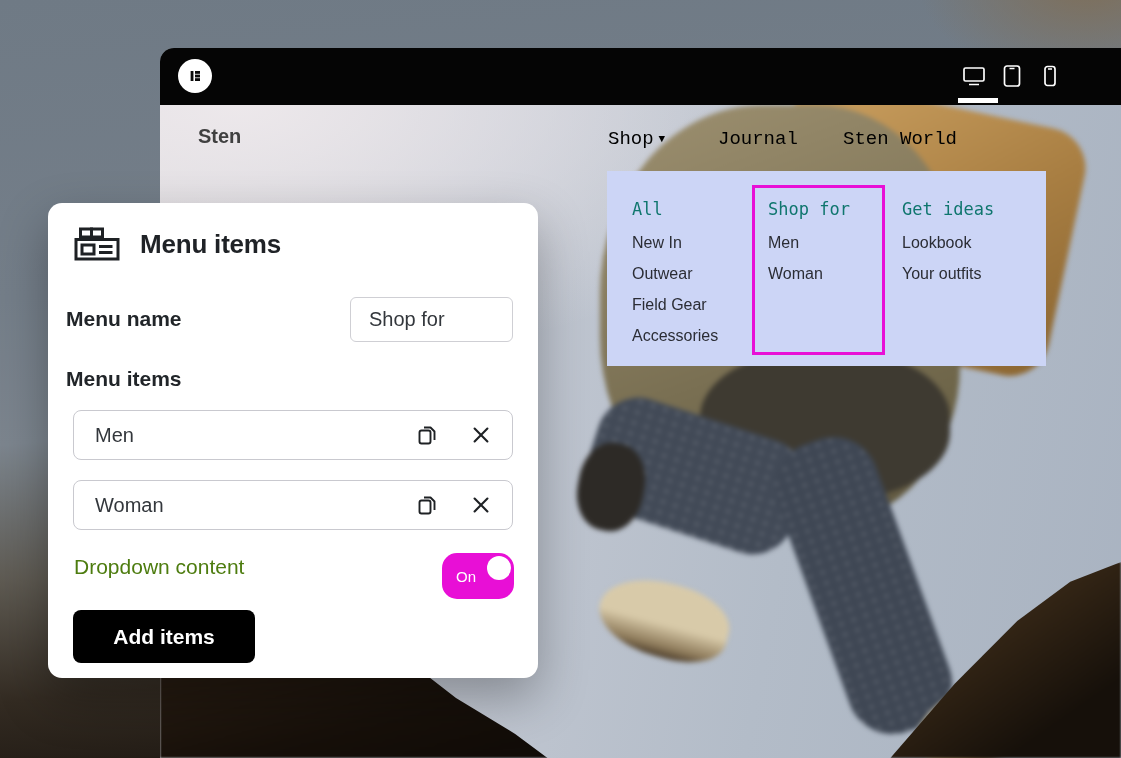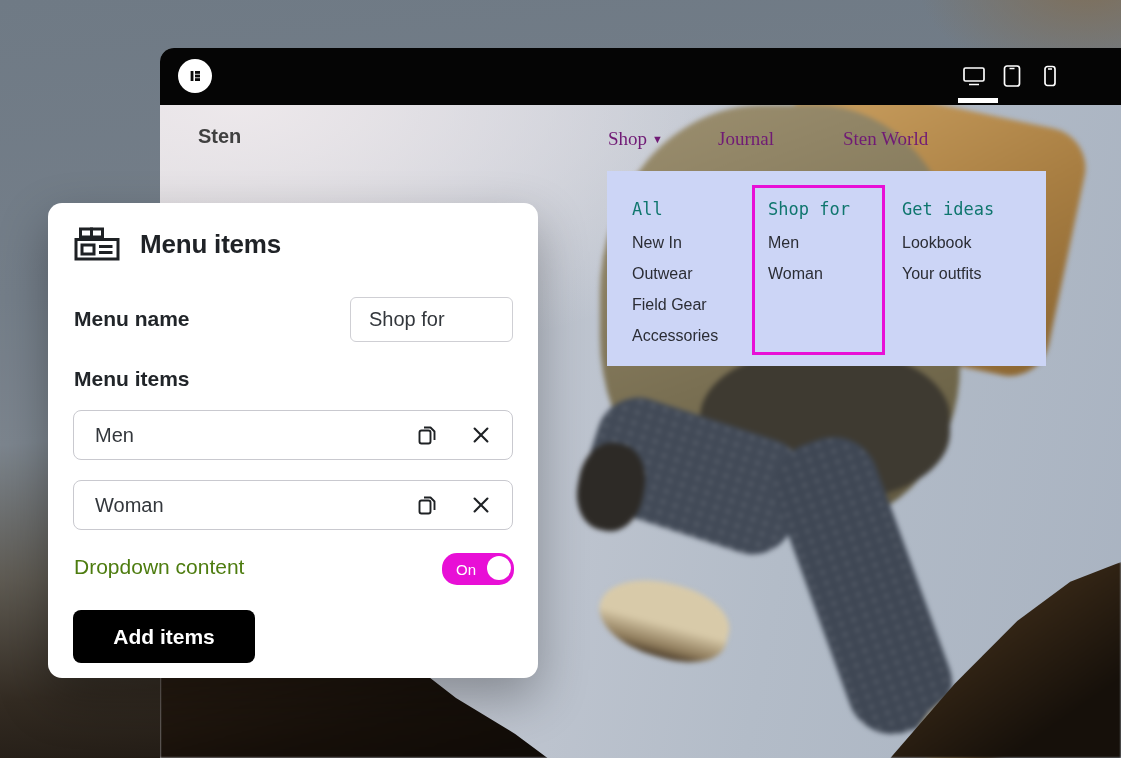--- a/index.html
+++ b/index.html
@@ -54,57 +54,57 @@
 
   .rock-left { position:absolute; left:0; bottom:0; width:56%; height:46%; filter:blur(1px);
     background:linear-gradient(165deg,#8a6b43 0%,#5f4526 12%,#2e2115 38%,#17100a 72%,#0d0906 100%);
     clip-path:polygon(0 10%, 10% 18%, 20% 31%, 30% 45%, 42% 62%, 55% 80%, 66% 92%, 72% 100%, 0 100%); }
   .rock-right { position:absolute; right:0; bottom:0; width:24%; height:30%; filter:blur(1px);
     background:linear-gradient(145deg,#6b4f2e 0%,#3a2a18 32%,#16100a 78%);
     clip-path:polygon(100% 0, 100% 100%, 0 100%, 28% 62%, 55% 30%, 78% 10%); }
 
   
   .brand { position:absolute; left:38px; top:20px; font-size:20px; font-weight:bold; color:#404040; cursor:pointer; }
-  .nav-item { position:absolute; top:23px; font-family:Liberation Serif, serif; font-size:19px;
-    color:#701a75; cursor:pointer; white-space:nowrap; }
+  .nav-item { position:absolute; top:23px; font-family:Liberation Mono, monospace; font-size:19px;
+    color:#000000; cursor:pointer; white-space:nowrap; }
   .nav-shop { left:448px; } .nav-journal { left:558px; } .nav-world { left:683px; }
   .nav-caret { font-size:11px; vertical-align:2px; margin-left:5px; }
 
   
   .mega { position:absolute; left:447px; top:66px; width:439px; height:195px; background:#ccd5f6; }
   .mega-col { position:absolute; top:0; height:100%; }
   .col-1 { left:25px; } .col-2 { left:161px; } .col-3 { left:295px; }
   .mega-head { position:absolute; top:28px; font-family:"DejaVu Sans Mono", monospace; font-size:17px;
     color:#0f766e; white-space:nowrap; cursor:pointer; }
   .mega-list { position:absolute; top:56px; list-style:none; }
   .mega-list li { height:31px; display:flex; align-items:center; font-size:16px; color:#2b2d35;
     white-space:nowrap; cursor:pointer; }
   .mega-highlight { position:absolute; left:145px; top:14px; width:133px; height:170px;
     border:3px solid #e80fd6; pointer-events:none; }
 
   
   .panel { position:absolute; left:48px; top:203px; width:490px; height:475px; background:#fff;
     border-radius:14px; box-shadow:0 20px 50px rgba(0,0,0,.30); }
   .p-header { position:absolute; left:26px; top:24px; display:flex; align-items:center; gap:20px; }
   .p-title { font-size:26px; font-weight:bold; color:#1f2226; letter-spacing:-.2px; }
-  .p-label { position:absolute; left:26px; font-size:21px; font-weight:bold; color:#212529; }
+  .p-label { position:absolute; left:18px; font-size:21px; font-weight:bold; color:#212529; }
   .lbl-name { top:104px; } .lbl-items { top:164px; }
   .name-input { position:absolute; left:302px; top:94px; width:163px; height:45px; border:1px solid #cfcfd4;
     border-radius:6px; font-size:20px; color:#33373c; padding:0 18px; outline:none;
     font-family:"Liberation Sans", sans-serif; background:#fff; }
   .item-row { position:absolute; left:25px; width:440px; height:50px; border:1px solid #c9c9cf;
     border-radius:8px; display:flex; align-items:center; background:#fff; }
   .row-1 { top:207px; } .row-2 { top:277px; }
   .item-input { flex:1; border:none; outline:none; font-size:20px; color:#33373c; padding:0 0 0 21px;
     font-family:"Liberation Sans", sans-serif; background:transparent; min-width:0; }
   .icon-btn { width:26px; height:26px; display:flex; align-items:center; justify-content:center;
     cursor:pointer; flex:0 0 auto; }
   .icon-btn.copy { margin-right:28px; } .icon-btn.remove { margin-right:18px; }
   .lbl-dropdown { position:absolute; left:26px; top:352px; font-size:21px; font-weight:400; color:#4d7c0f; }
-  .toggle { position:absolute; left:394px; top:350px; width:72px; height:32px; border-radius:15px;
+  .toggle { position:absolute; left:394px; top:350px; width:72px; height:46px; border-radius:15px;
     background:#e80fd6; cursor:pointer; }
   .toggle-label { position:absolute; left:14px; top:50%; transform:translateY(-50%); color:#fff; font-size:15px; }
   .toggle-knob { position:absolute; right:3px; top:3px; width:24px; height:24px; border-radius:50%; background:#fff; }
   .add-btn { position:absolute; left:25px; top:407px; width:182px; height:53px; border:none; border-radius:8px;
     background:#000000; color:#fff; font-size:21px; font-weight:600; cursor:pointer;
     font-family:"Liberation Sans", sans-serif; }
 </style>
 </head>
 <body>
 

